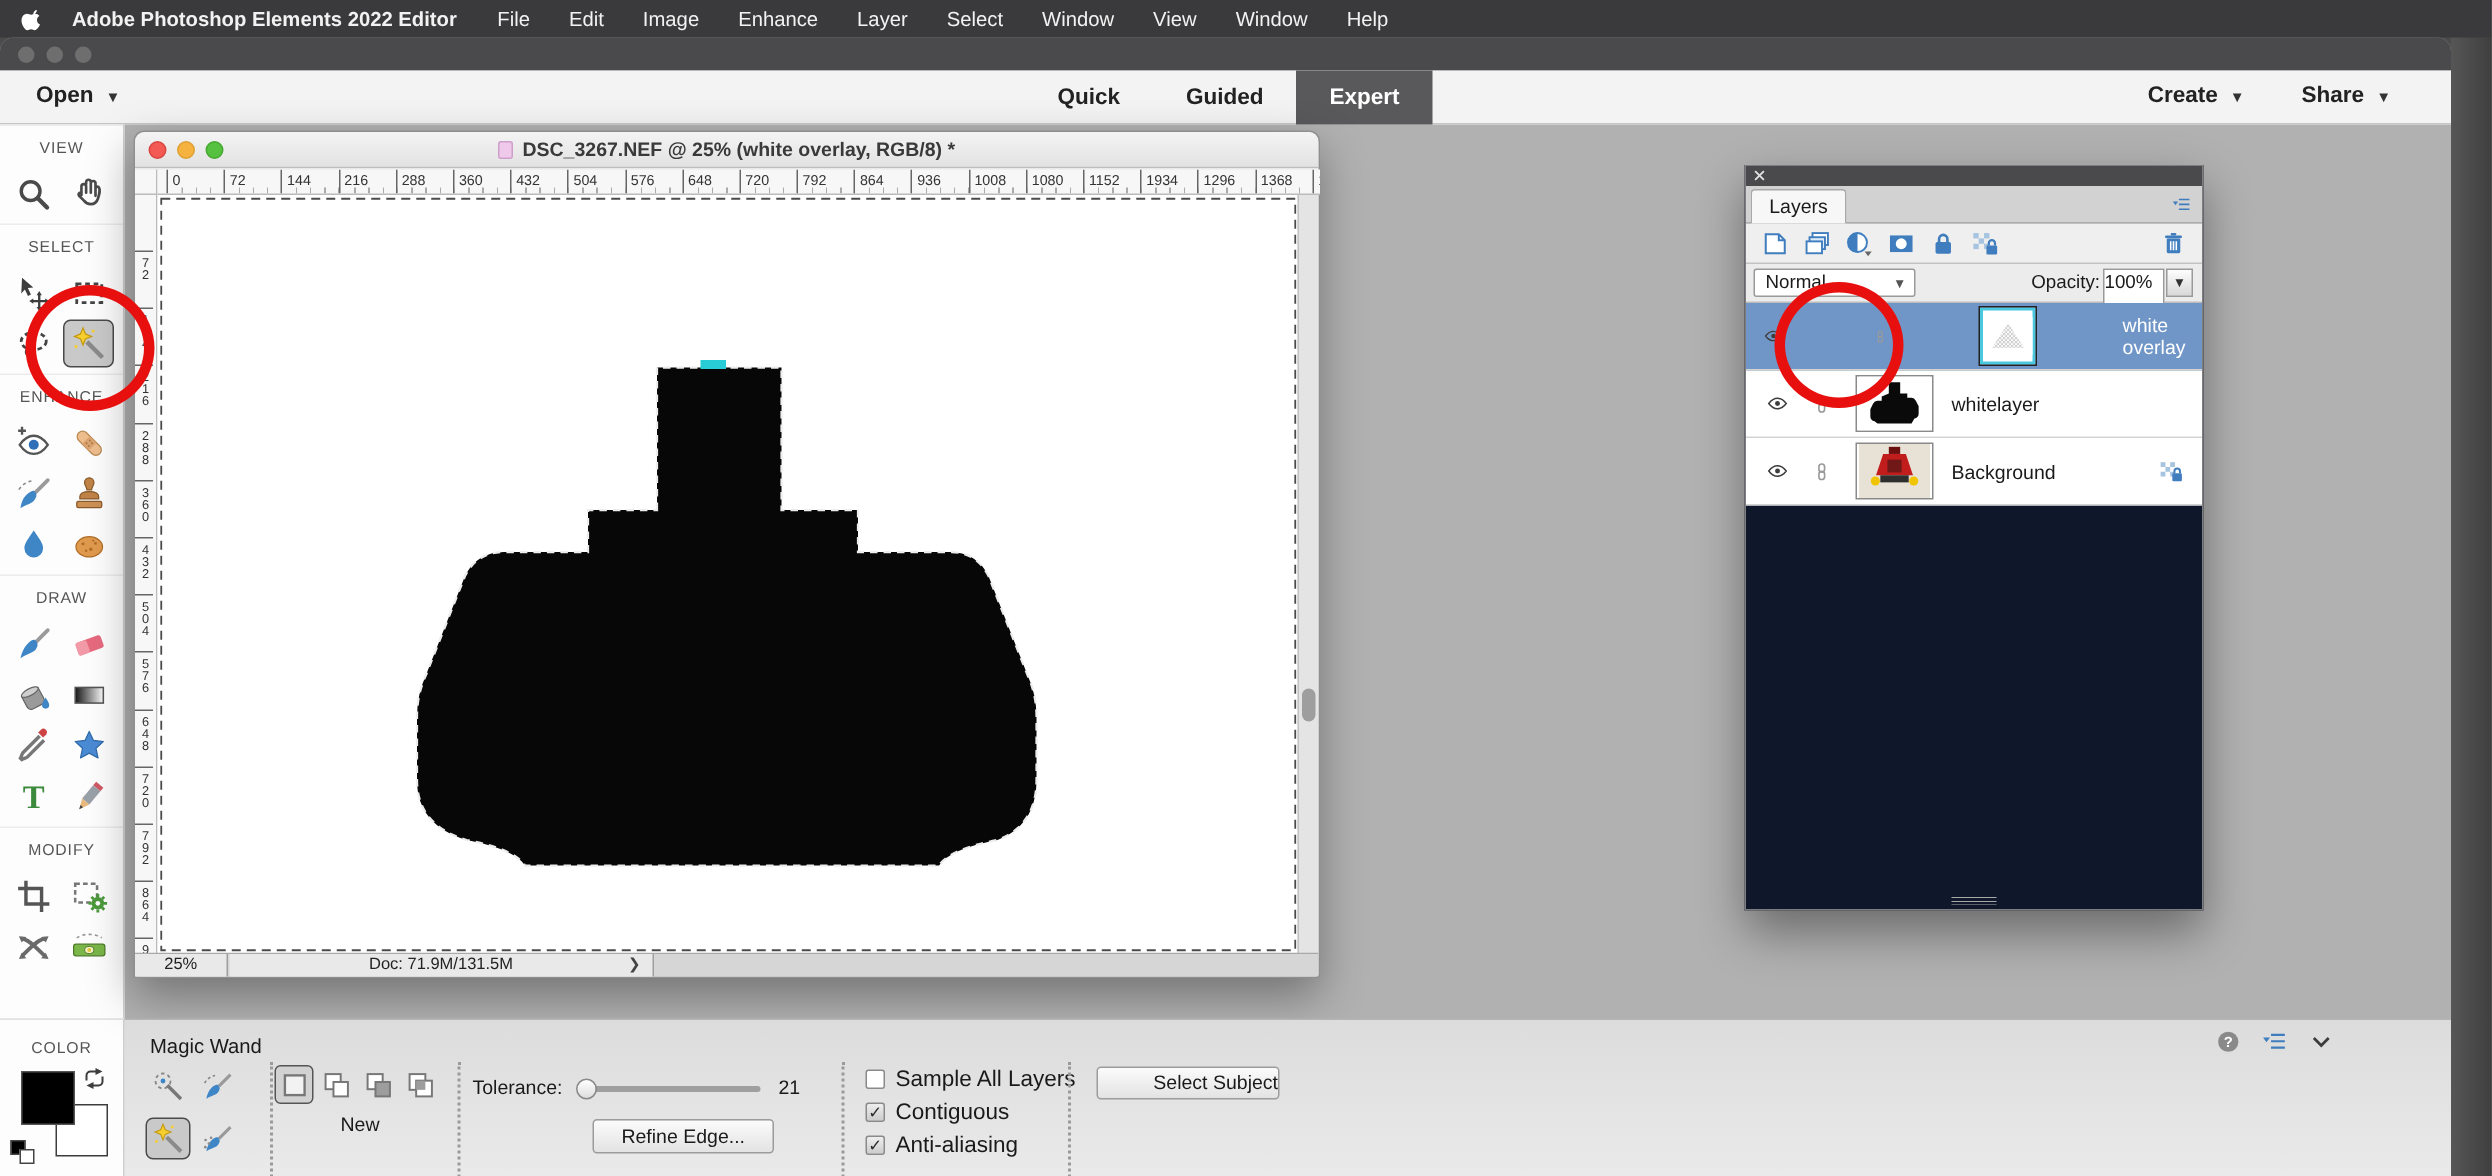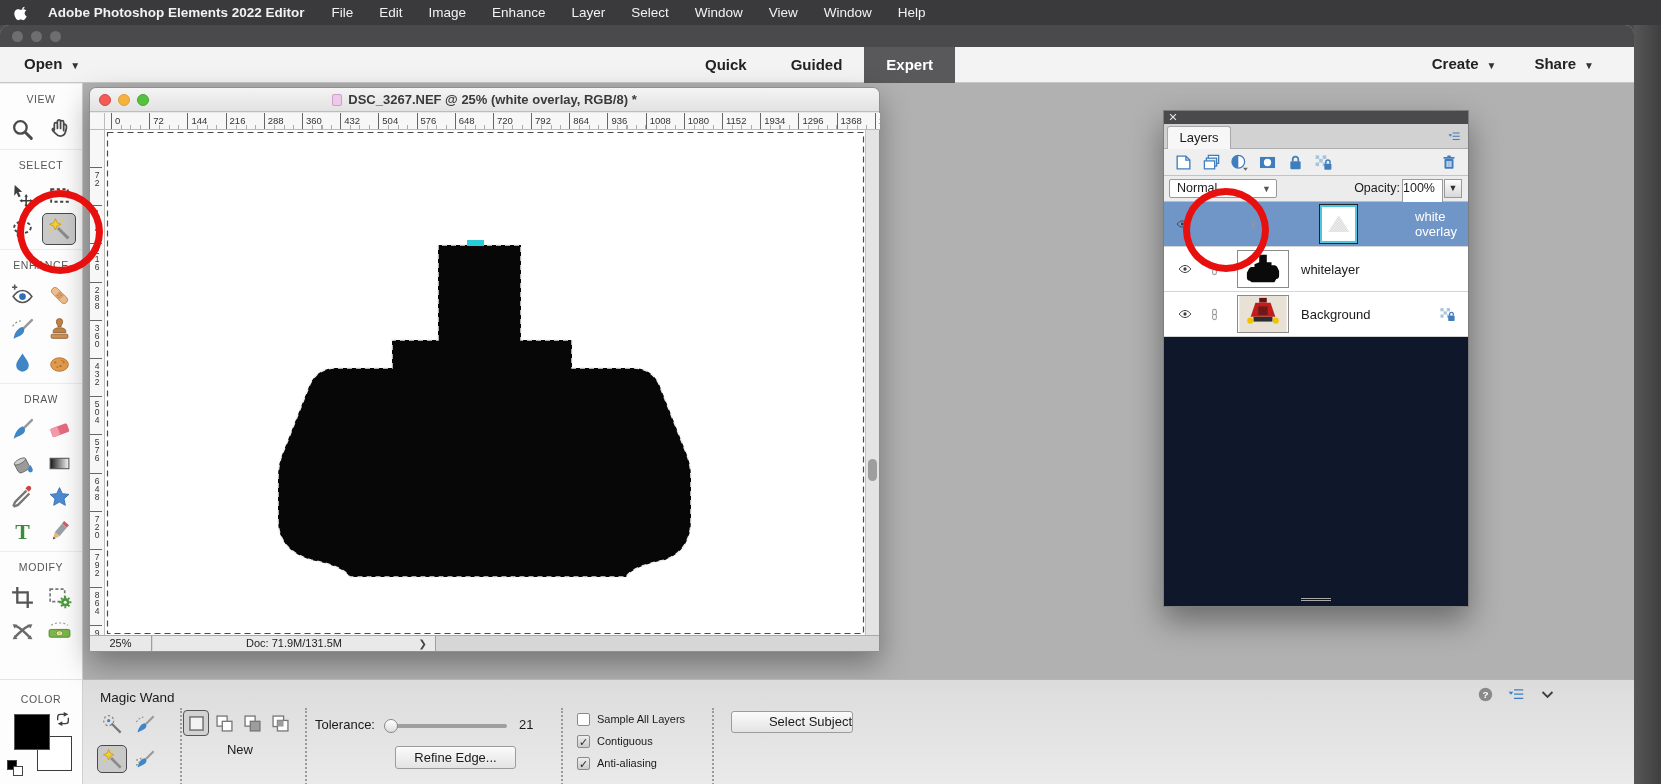--- a/index.html
+++ b/index.html
@@ -114,21 +114,21 @@
   #mode-label { position:absolute; left:100px; top:62px; width:114px; text-align:center; font-size:13px; color:#1a1a1a; }
   #tolerance-label { position:absolute; left:232px; top:37px; font-size:13px; color:#1a1a1a; }
   #tolerance-slider { position:absolute; left:303px; top:44px; width:121px; height:4px; background:#9f9f9f; border-radius:2px; }
   #tolerance-slider .thumb { position:absolute; left:-2px; top:-5px; width:14px; height:14px; background:linear-gradient(#fff,#ddd); border:1px solid #888; border-radius:50%; }
   #tolerance-value { position:absolute; left:436px; top:37px; font-size:13px; color:#1a1a1a; }
   #refine-edge-btn { position:absolute; left:312px; top:66px; width:121px; height:23px; background:linear-gradient(#fbfbfb,#e3e3e3); border:1px solid #9c9c9c; border-radius:3px; text-align:center; font-size:13px; line-height:21px; color:#1a1a1a; }
   #checks { position:absolute; left:494px; top:28px; }
   .check-row { display:flex; align-items:center; height:22px; }
   .checkbox { width:13px; height:13px; background:#fff; border:1px solid #8a8a8a; border-radius:2px; margin-right:7px; font-size:11px; line-height:12px; text-align:center; color:#2a2a2a; }
   .checkbox.checked { background:linear-gradient(#eee,#ccc); }
-  .check-label { font-size:11px; color:#1a1a1a; }
+  .check-label { font-size:15px; color:#1a1a1a; }
   #select-subject-btn { position:absolute; left:648px; top:31px; width:122px; height:22px; background:linear-gradient(#fbfbfb,#e3e3e3); border:1px solid #9c9c9c; border-radius:3px; text-align:right; font-size:13px; line-height:20px; color:#1a1a1a; }
   #to-right { position:absolute; right:78px; top:6px; display:flex; gap:14px; align-items:center; }
   #to-right .icon { width:17px; height:17px; }
 
   
   #desktop-strip { position:absolute; right:0; top:25px; width:27px; height:759px; background:linear-gradient(90deg,#565656,#3f3f3f); z-index:1; }
 
   
   .anno-circle { position:absolute; border:7px solid #e8100e; border-radius:50%; z-index:60; }
   #anno-1 { left:17px; top:190px; width:86px; height:84px; }

